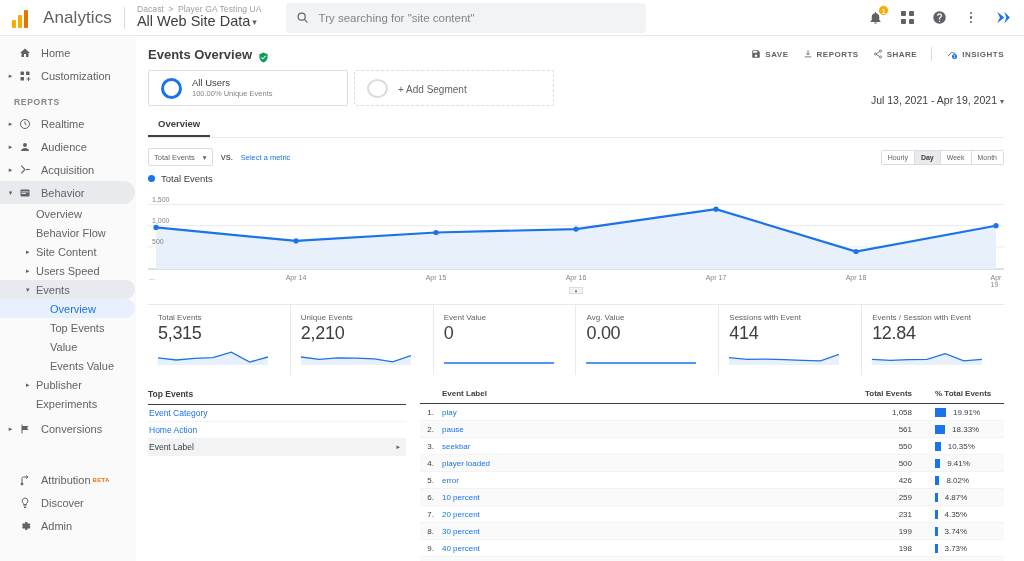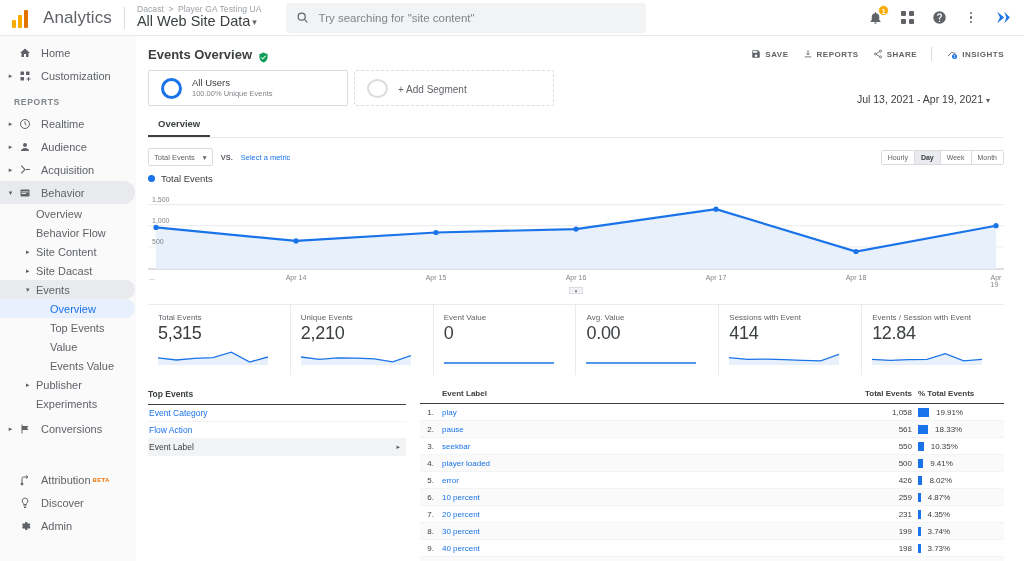--- a/index.html
+++ b/index.html
@@ -76,21 +76,21 @@
   
   .main { position:absolute; top:36px; left:136px; width:880px; height:525px; background:#fff; }
   .page-head { height: 28px; display:flex; align-items:center; padding: 8px 12px 0 12px; }
   .page-title { font-size: 13px; font-weight: 700; color:#3c4043; }
   .verified { width:11px; height:11px; margin-left:6px; }
   .head-actions { margin-left:auto; display:flex; align-items:center; gap:14px; font-size:8px; color:#5f6368; letter-spacing:.5px; font-weight:600; }
   .head-actions .act { display:flex; align-items:center; gap:4px; }
   .hsep { width:1px; height:14px; background:#dadce0; }
   .insights { color:#5f6368; display:flex; align-items:center; gap:4px; }
 
-  .segbar { margin: 6px 26px 0 12px; display:flex; align-items:center; }
+  .segbar { margin: 6px 12px 0 12px; display:flex; align-items:flex-end; }
   .seg {
     width: 200px; height: 36px; border:1px solid #dadce0; border-radius:2px;
     display:flex; align-items:center; padding-left:12px; background:#fff;
   }
   .ring { width:21px; height:21px; border-radius:50%; border:3px solid #1a73e8; flex:0 0 21px;}
   .ring.dashed { border:2px solid #dadce0; width:19px; height:19px; }
   .seg .txt { margin-left:10px; line-height:1.25; }
   .seg .t1 { font-size:9.5px; color:#3c4043; }
   .seg .t2 { font-size:7.5px; color:#80868b; }
   .seg.add { border:1px dashed #dadce0; width:200px; margin-left:6px; }
@@ -139,21 +139,21 @@
   .te-row.sel { background:#f1f3f4; color:#3c4043; }
   .te-row .chev { margin-left:auto; margin-right:6px; font-size:7px; color:#5f6368; }
 
   .labeltable { flex:1; }
   .lt-head { display:flex; font-size:8px; font-weight:700; color:#3c4043; padding-bottom:5px; border-bottom:1px solid #3c4043; }
   .lt-row { display:flex; height:17px; align-items:center; font-size:8px; border-bottom:1px solid #f1f3f4; }
   .lt-row.odd { background:#fafafa; }
   .c-rank { width: 18px; text-align:right; color:#3c4043; padding-right:4px; }
   .c-label { flex:1; color:#1a73e8; padding-left:4px; }
   .c-total { width: 72px; text-align:right; color:#3c4043; }
-  .c-pct { width: 92px; display:flex; align-items:center; padding-left:6px; gap:7px; }
+  .c-pct { width: 92px; display:flex; align-items:center; padding-left:23px; gap:7px; }
   .c-pct .bar { background:#1a73e8; height:9px; }
   .c-pct .pv { color:#3c4043; }
   .lt-head .c-label { color:#3c4043; }
 </style>
 </head>
 <body>
 
 <div id="app">
 
   <div class="topbar">
@@ -291,21 +291,21 @@
         </div>
       <div class="sub-item">
           <span>Behavior Flow</span>
         </div>
       <div class="sub-item" style="position:relative">
           <span class="arr" style="left:26px">▸</span>
           <span>Site Content</span>
         </div>
       <div class="sub-item" style="position:relative">
           <span class="arr" style="left:26px">▸</span>
-          <span>Site Dacast</span>
+          <span>Users Speed</span>
         </div>
       <div class="sub-item grp" style="position:relative">
           <span class="arr" style="left:26px">▾</span>
           <span>Events</span>
         </div>
       <div class="sub-item lvl2 sel">
           <span>Overview</span>
         </div>
       <div class="sub-item lvl2">
           <span>Top Events</span>
@@ -542,21 +542,21 @@
         </div>
       </div>
 
     <div class="bottom">
       <div class="topevents">
         <div class="te-head">Top Events</div>
         <div class="te-row">
             <span>Event Category</span>
           </div>
         <div class="te-row">
-            <span>Flow Action</span>
+            <span>Home Action</span>
           </div>
         <div class="te-row sel">
           <span>Event Label</span>
           <span class="chev">▸</span>
         </div>
       </div>
 
       <div class="labeltable">
         <div class="lt-head">
           <span class="c-rank"></span>

